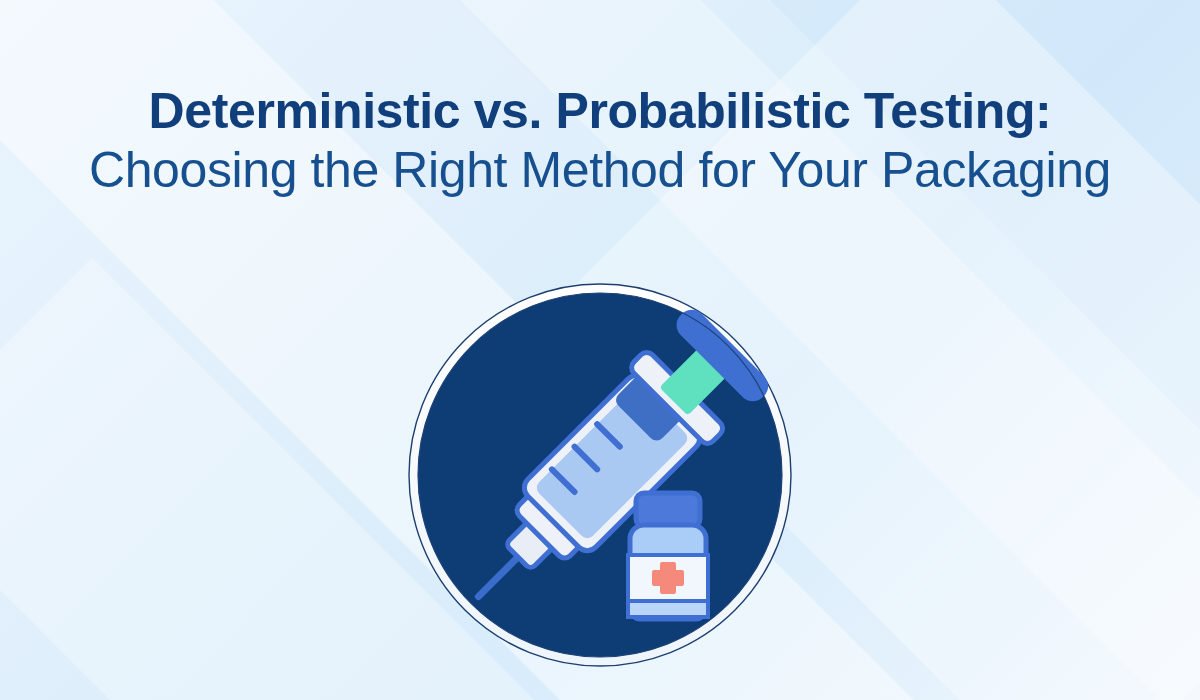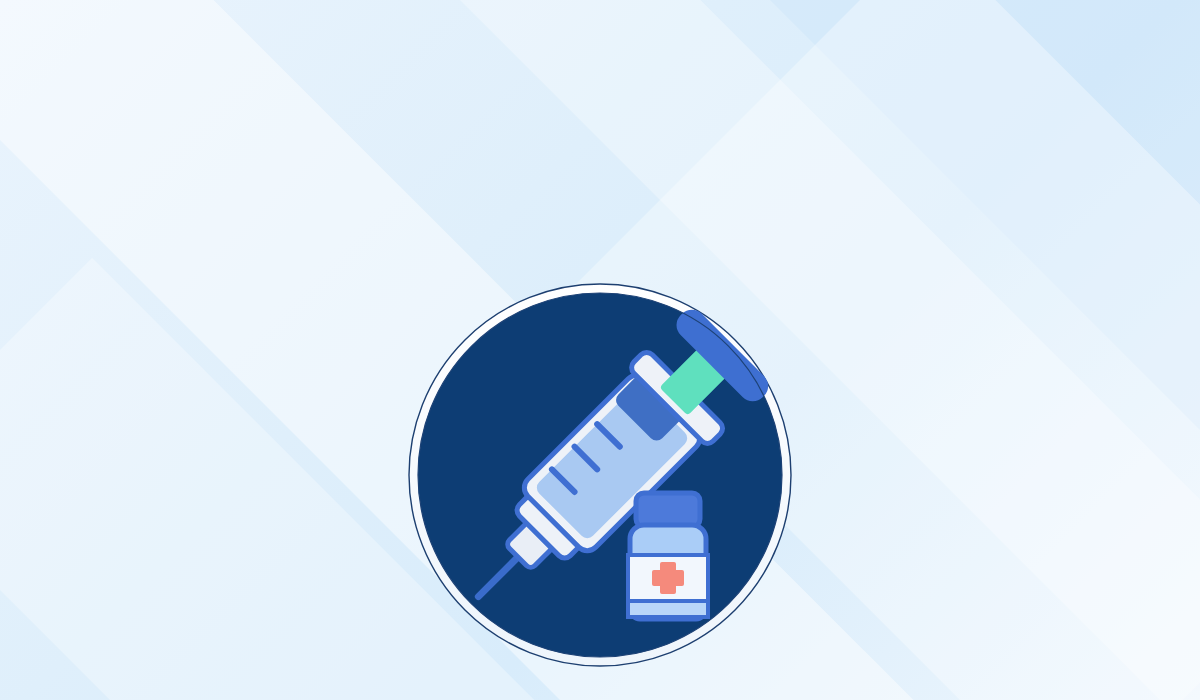--- a/index.html
+++ b/index.html
@@ -110,20 +110,21 @@
 <div id="banner">
 
   <div class="band" id="band-a"></div>
   <div class="band" id="band-b"></div>
   <div class="band" id="band-c"></div>
   <div class="band" id="band-d"></div>
   <div class="band" id="band-e"></div>
   <div class="band" id="band-f"></div>
   <div class="band" id="band-g"></div>
 
+  <h1 id="headline"><span class="strong">Deterministic vs. Probabilistic Testing:</span><span class="light"> Choosing the Right Method for Your Packaging</span></h1>
 
   <div id="emblem">
     <svg width="392" height="392" viewBox="0 0 392 392" xmlns="http://www.w3.org/2000/svg" aria-hidden="true">
       <defs>
         <clipPath id="circClip">
           <circle cx="196" cy="196" r="192"></circle>
         </clipPath>
         <linearGradient id="ringGrad" x1="0" y1="0" x2="0" y2="1">
           <stop offset="0" stop-color="#ffffff"></stop>
           <stop offset="1" stop-color="#eef5fc"></stop>

